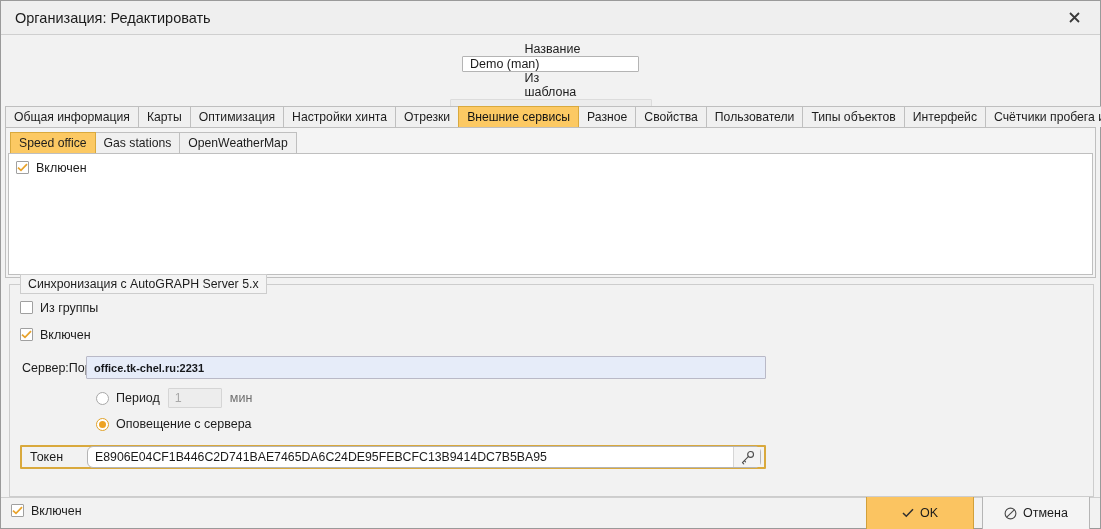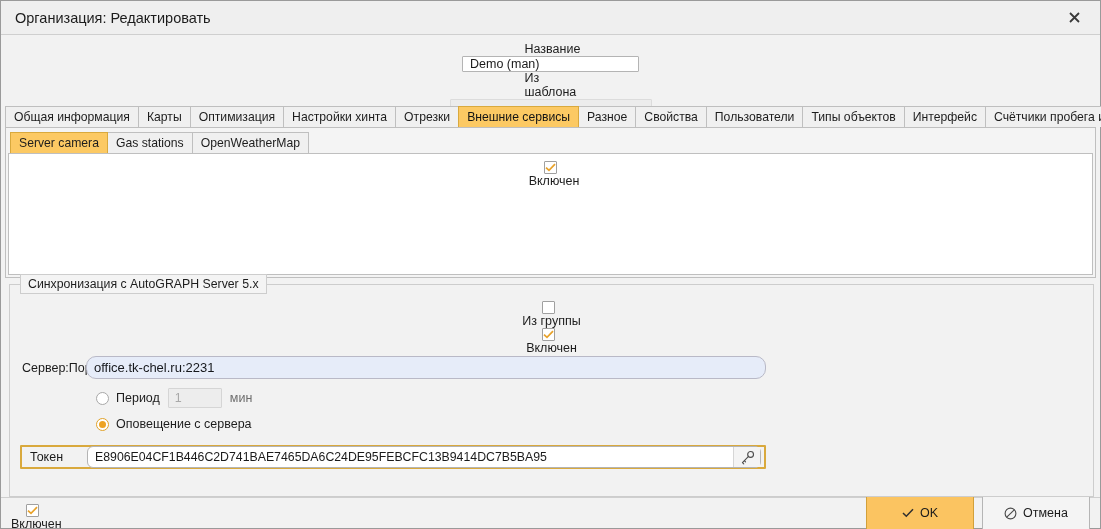--- a/index.html
+++ b/index.html
@@ -93,21 +93,21 @@
     margin-right:-1px;font-size:12.2px;color:#1d1d1d;cursor:pointer;
     white-space:nowrap;box-sizing:border-box;position:relative;z-index:1;
   }
   .subtab.active{background:#fcc963;border-color:#d9a93d;z-index:3;}
   .list-panel{
     background:#ffffff;border:1px solid #bfbfbf;
     margin:0 2px 2px 2px;height:122px;box-sizing:border-box;
     padding:7px 0 0 7px;position:relative;
   }
   
-  .cbrow{display:flex;align-items:center;height:18px;flex-direction:column;}
+  .cbrow{display:flex;align-items:flex-start;height:18px;}
   .cbox{
     width:13px;height:13px;box-sizing:border-box;
     border:1px solid #a0a0a0;background:#fff;border-radius:1px;
     display:inline-flex;align-items:center;justify-content:center;
     margin-right:7px;flex:0 0 13px;cursor:pointer;
   }
   .cbox svg{display:block;}
   .cblabel{font-size:12.5px;color:#1d1d1d;}
   .radio{
     width:13px;height:13px;box-sizing:border-box;border-radius:50%;
@@ -129,22 +129,22 @@
     position:absolute;top:-11px;left:10px;
     background:#f4f4f4;border:1px solid #cdcdcd;
     padding:2px 7px;font-size:12.3px;color:#1d1d1d;
     line-height:14px;
   }
   .gb-row{display:flex;align-items:center;margin-bottom:9px;}
   .srv-label{width:66px;padding-left:2px;font-size:12.5px;box-sizing:border-box;}
   .srv-input{
     width:680px;height:23px;box-sizing:border-box;
     border:1px solid #b9b9c7;background:#e6ecf9;
-    padding:0 7px;font-size:13px;color:#16181c;line-height:21px;
-    font-family:inherit;outline:none;border-radius:10px;
+    padding:0 7px;font-size:11px;color:#16181c;line-height:21px;
+    font-family:inherit;outline:none;border-radius:1px;font-weight:bold;
   }
   .indent{padding-left:76px;}
   .period-input{
     width:54px;height:20px;box-sizing:border-box;
     border:1px solid #d5d5d5;background:#ededed;color:#a9a9a9;
     padding:0 6px;font-size:12.5px;margin:0 8px 0 8px;line-height:18px;
     font-family:inherit;outline:none;border-radius:1px;
   }
   .unit{font-size:12.5px;color:#6e6e6e;}
   
@@ -220,21 +220,21 @@
       <div class="tab"><span>Разное</span></div>
       <div class="tab"><span>Свойства</span></div>
       <div class="tab"><span>Пользователи</span></div>
       <div class="tab"><span>Типы объектов</span></div>
       <div class="tab"><span>Интерфейс</span></div>
       <div class="tab"><span>Счётчики пробега и моточасов</span></div>
     </div>
 
   <div class="subtab-area">
     <div class="subtabstrip" id="subtabstrip">
-        <div class="subtab active"><span>Server camera</span></div>
+        <div class="subtab active"><span>Speed office</span></div>
         <div class="subtab"><span>Gas stations</span></div>
         <div class="subtab"><span>OpenWeatherMap</span></div>
       </div>
     <div class="list-panel">
       <div class="cbrow">
         <span class="cbox">
           <svg width="11" height="9" viewBox="0 0 11 9">
               <path d="M1 4.6 L4 7.4 L10 1.2" stroke="#e8a22a" stroke-width="1.7" fill="none"></path>
             </svg>
         </span>

